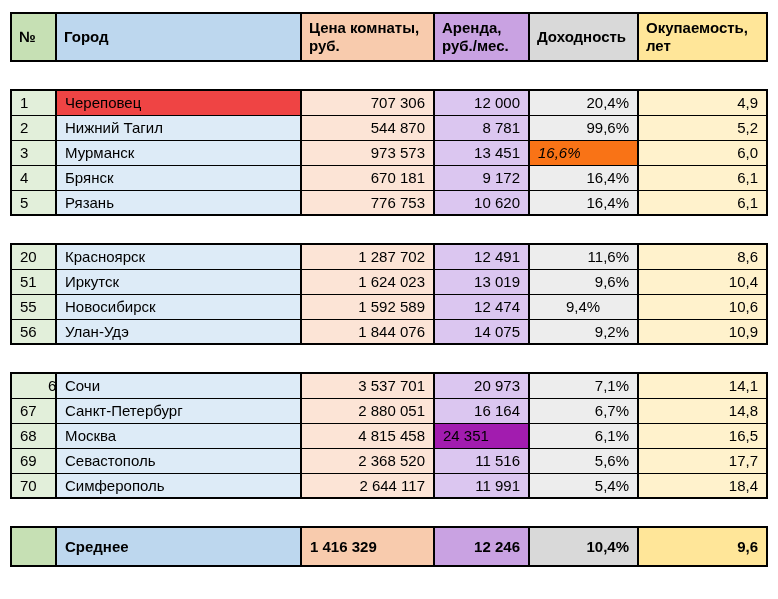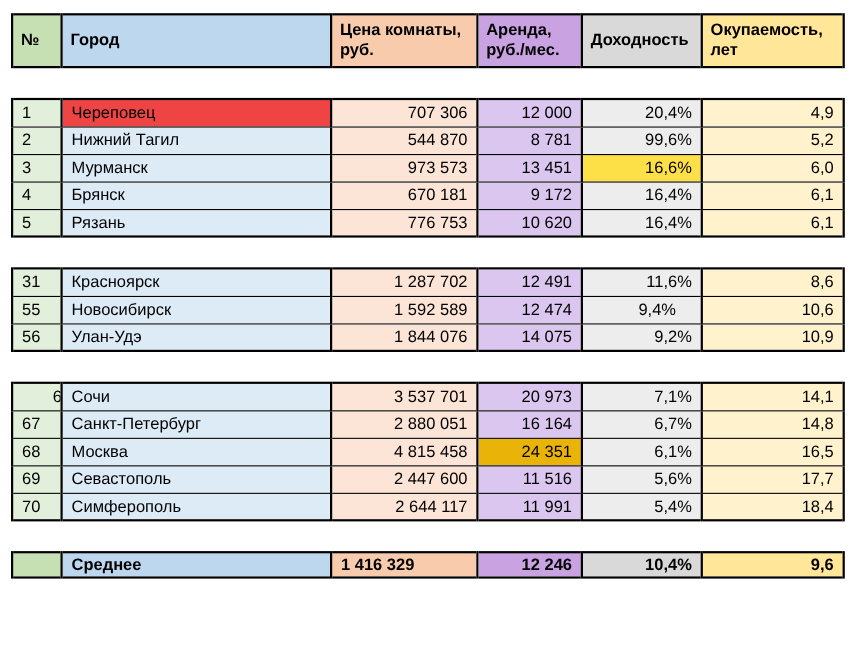--- a/index.html
+++ b/index.html
@@ -37,21 +37,21 @@
     line-height: 1.22;
     white-space: normal;
     padding-left: 7px;
   }
   .group-tbl td {
     height: 25px;
     vertical-align: middle;
     white-space: nowrap;
   }
   .avg-tbl td {
-    height: 23px;
+    height: 39px;
     vertical-align: middle;
     font-weight: bold;
     white-space: nowrap;
   }
 </style>
 </head>
 <body>
 
 <div class="sheet">
 
@@ -100,21 +100,21 @@
           <td style="background: rgb(252, 228, 214); text-align: right;">544 870</td>
           <td style="background: rgb(219, 198, 240); text-align: right;">8 781</td>
           <td style="background: rgb(237, 237, 237); text-align: right;">99,6%</td>
           <td style="background: rgb(255, 242, 204); text-align: right;">5,2</td>
         </tr>
         <tr>
           <td style="background: rgb(226, 239, 218); text-align: left;">3</td>
           <td style="background: rgb(221, 235, 247); text-align: left;">Мурманск</td>
           <td style="background: rgb(252, 228, 214); text-align: right;">973 573</td>
           <td style="background: rgb(219, 198, 240); text-align: right;">13 451</td>
-          <td style="background: #fde047; text-align: right;">16,6%</td>
+          <td style="background: #f97316;  font-style: italic;">16,6%</td>
           <td style="background: rgb(255, 242, 204); text-align: right;">6,0</td>
         </tr>
         <tr>
           <td style="background: rgb(226, 239, 218); text-align: left;">4</td>
           <td style="background: rgb(221, 235, 247); text-align: left;">Брянск</td>
           <td style="background: rgb(252, 228, 214); text-align: right;">670 181</td>
           <td style="background: rgb(219, 198, 240); text-align: right;">9 172</td>
           <td style="background: rgb(237, 237, 237); text-align: right;">16,4%</td>
           <td style="background: rgb(255, 242, 204); text-align: right;">6,1</td>
         </tr>
@@ -133,33 +133,41 @@
     <colgroup>
       <col style="width:45px">
         <col style="width:245px">
         <col style="width:133px">
       <col style="width:95px">
         <col style="width:109px">
         <col style="width:129px">
     </colgroup>
     <tbody>
         <tr>
-          <td style="background: rgb(226, 239, 218); text-align: left;">31</td>
+          <td style="background: rgb(226, 239, 218); text-align: left;">20</td>
           <td style="background: rgb(221, 235, 247); text-align: left;">Красноярск</td>
           <td style="background: rgb(252, 228, 214); text-align: right;">1 287 702</td>
           <td style="background: rgb(219, 198, 240); text-align: right;">12 491</td>
           <td style="background: rgb(237, 237, 237); text-align: right;">11,6%</td>
           <td style="background: rgb(255, 242, 204); text-align: right;">8,6</td>
         </tr>
         <tr>
+          <td style="background: rgb(226, 239, 218); text-align: left;">51</td>
+          <td style="background: rgb(221, 235, 247); text-align: left;">Иркутск</td>
+          <td style="background: rgb(252, 228, 214); text-align: right;">1 624 023</td>
+          <td style="background: rgb(219, 198, 240); text-align: right;">13 019</td>
+          <td style="background: rgb(237, 237, 237); text-align: right;">9,6%</td>
+          <td style="background: rgb(255, 242, 204); text-align: right;">10,4</td>
+        </tr>
+        <tr>
           <td style="background: rgb(226, 239, 218); text-align: left;">55</td>
           <td style="background: rgb(221, 235, 247); text-align: left;">Новосибирск</td>
           <td style="background: rgb(252, 228, 214); text-align: right;">1 592 589</td>
           <td style="background: rgb(219, 198, 240); text-align: right;">12 474</td>
-          <td style="background: rgb(237, 237, 237); text-align: center; padding-left: 36px;">9,4%</td>
+          <td style="background: rgb(237, 237, 237); text-align: left; padding-left: 36px;">9,4%</td>
           <td style="background: rgb(255, 242, 204); text-align: right;">10,6</td>
         </tr>
         <tr>
           <td style="background: rgb(226, 239, 218); text-align: left;">56</td>
           <td style="background: rgb(221, 235, 247); text-align: left;">Улан-Удэ</td>
           <td style="background: rgb(252, 228, 214); text-align: right;">1 844 076</td>
           <td style="background: rgb(219, 198, 240); text-align: right;">14 075</td>
           <td style="background: rgb(237, 237, 237); text-align: right;">9,2%</td>
           <td style="background: rgb(255, 242, 204); text-align: right;">10,9</td>
         </tr>
@@ -189,28 +197,28 @@
           <td style="background: rgb(221, 235, 247); text-align: left;">Санкт-Петербург</td>
           <td style="background: rgb(252, 228, 214); text-align: right;">2 880 051</td>
           <td style="background: rgb(219, 198, 240); text-align: right;">16 164</td>
           <td style="background: rgb(237, 237, 237); text-align: right;">6,7%</td>
           <td style="background: rgb(255, 242, 204); text-align: right;">14,8</td>
         </tr>
         <tr>
           <td style="background: rgb(226, 239, 218); text-align: left;">68</td>
           <td style="background: rgb(221, 235, 247); text-align: left;">Москва</td>
           <td style="background: rgb(252, 228, 214); text-align: right;">4 815 458</td>
-          <td style="background: #eab308; text-align: right; margin-top: 32px;">24 351</td>
+          <td style="background: #a21caf; text-align: left; margin-top: 32px;">24 351</td>
           <td style="background: rgb(237, 237, 237); text-align: right;">6,1%</td>
           <td style="background: rgb(255, 242, 204); text-align: right;">16,5</td>
         </tr>
         <tr>
           <td style="background: rgb(226, 239, 218); text-align: left;">69</td>
           <td style="background: rgb(221, 235, 247); text-align: left;">Севастополь</td>
-          <td style="background: rgb(252, 228, 214); text-align: right;">2 447 600</td>
+          <td style="background: rgb(252, 228, 214); text-align: right;">2 368 520</td>
           <td style="background: rgb(219, 198, 240); text-align: right;">11 516</td>
           <td style="background: rgb(237, 237, 237); text-align: right;">5,6%</td>
           <td style="background: rgb(255, 242, 204); text-align: right;">17,7</td>
         </tr>
         <tr>
           <td style="background: rgb(226, 239, 218); text-align: left;">70</td>
           <td style="background: rgb(221, 235, 247); text-align: left;">Симферополь</td>
           <td style="background: rgb(252, 228, 214); text-align: right;">2 644 117</td>
           <td style="background: rgb(219, 198, 240); text-align: right;">11 991</td>
           <td style="background: rgb(237, 237, 237); text-align: right; margin-left: 12px;">5,4%</td>

